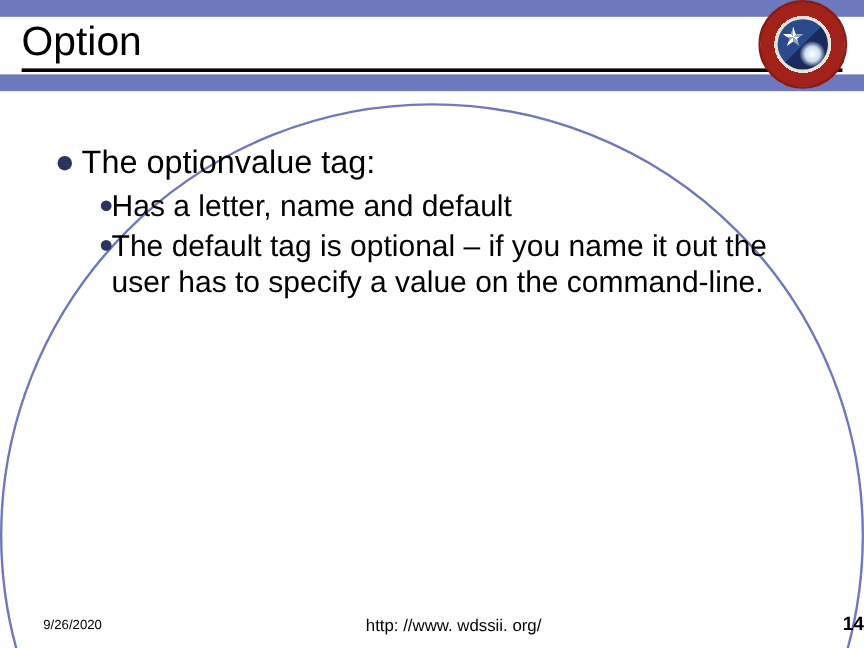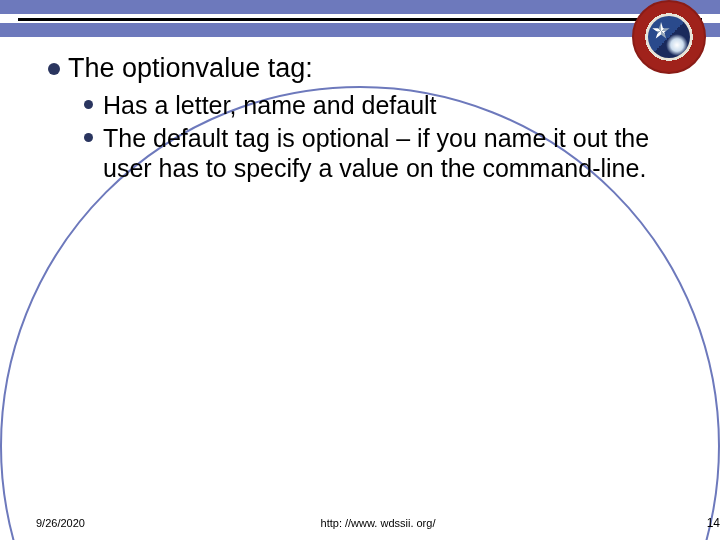--- a/index.html
+++ b/index.html
@@ -8,39 +8,40 @@
 .titlebar{display:flex;align-items:center;padding:2px 18px 0 18px;position:relative}
 .titlebar h1{font-size:34px;font-weight:400;color:#000}
 .logo-wrap{position:absolute;right:14px;top:-14px;width:74px;height:74px}
 .logo-ring{width:74px;height:74px;border-radius:50%;background:radial-gradient(circle,#e8e4d8 0%,#e8e4d8 48%,#a0221b 48%,#a0221b 100%);border:2px solid #8a1c16;position:relative;display:flex;align-items:center;justify-content:center}
 .logo-inner{width:42px;height:42px;border-radius:50%;background:linear-gradient(135deg,#2a4a8c 50%,#1a2a5c 50%);position:relative;overflow:hidden}
 .logo-inner::before{content:"";position:absolute;left:4px;top:6px;width:18px;height:18px;background:conic-gradient(#fff 0 45deg,#9ab 45deg 90deg,#fff 90deg 135deg,#9ab 135deg 180deg,#fff 180deg 225deg,#9ab 225deg 270deg,#fff 270deg 315deg,#9ab 315deg 360deg);clip-path:polygon(50% 0%,61% 35%,98% 35%,68% 57%,79% 91%,50% 70%,21% 91%,32% 57%,2% 35%,39% 35%)}
 .logo-inner::after{content:"";position:absolute;right:2px;bottom:2px;width:22px;height:22px;background:radial-gradient(circle,#fff 0%,#cde 40%,transparent 70%)}
 .under1{height:3px;background:#000;margin:2px 18px 0 18px}
 .under2{height:14px;background:#6d79bc;margin-top:2px;width:100%}
 .circle-bg{position:absolute;width:720px;height:720px;border:2px solid #6d79bc;border-radius:50%;left:0;top:86px}
-.content{position:relative;padding:16px 48px 0 48px}
+.content{position:relative;padding:44px 48px 0 48px}
 .b1{display:flex;align-items:flex-start;gap:8px;margin-bottom:6px}
 .dot{width:12px;height:12px;border-radius:50%;flex:0 0 12px}
 .dot-lg{background:#2a355f;margin-top:10px}
 .dot-sm{width:9px;height:9px;flex:0 0 9px;background:#2a355f;margin-top:10px}
 .h2{font-size:27px;font-weight:400;color:#000}
 .sub{margin-left:36px}
-.li{display:flex;align-items:flex-start;gap:10px;margin-bottom:2px}
+.li{display:flex;align-items:flex-start;margin-bottom:2px}
 .li-txt{font-size:25px;font-weight:400;color:#000;line-height:1.22}
 .footer{position:absolute;bottom:10px;left:18px;width:100%;display:flex;align-items:center;padding:0 18px}
 .date{font-size:11px;color:#000}
-.url{font-size:11px;color:#000;position:absolute;left:50%;transform:translateX(-50%)}
-.pg{font-size:12px;font-weight:normal;color:#000;margin-left:auto}
+.url{font-size:14px;color:#000;position:absolute;left:50%;transform:translateX(-50%)}
+.pg{font-size:16px;font-weight:bold;color:#000;margin-left:auto}
 </style>
 </head>
 <body>
 
 <div class="topbar"></div>
 <div class="titlebar">
+  <h1>Option</h1>
   <div class="logo-wrap">
     <div class="logo-ring">
         <div class="logo-inner"></div>
       </div>
   </div>
 </div>
 <div class="under1"></div>
 <div class="under2"></div>
 
 <div class="circle-bg"></div>

